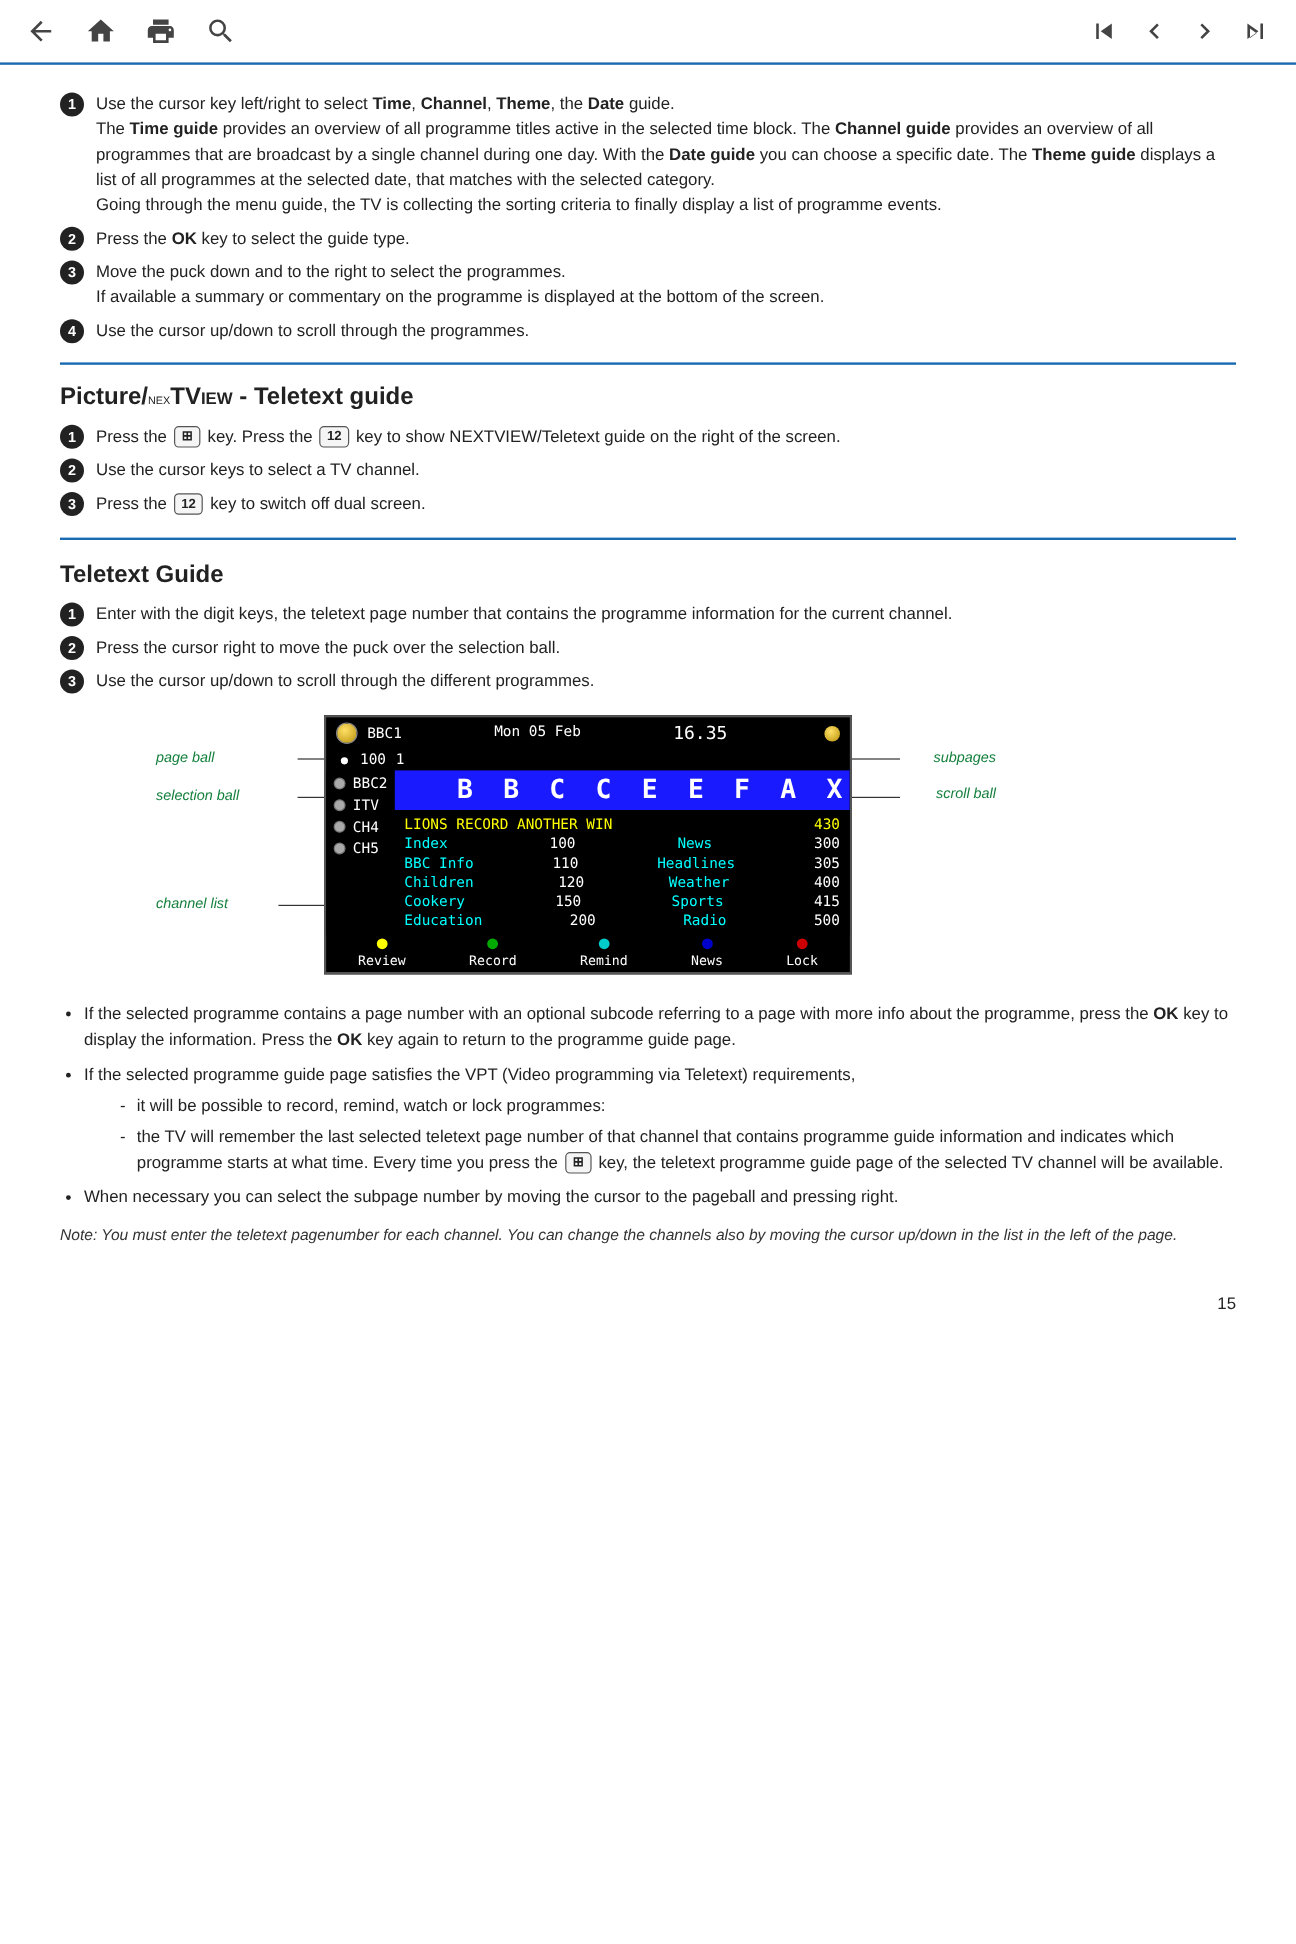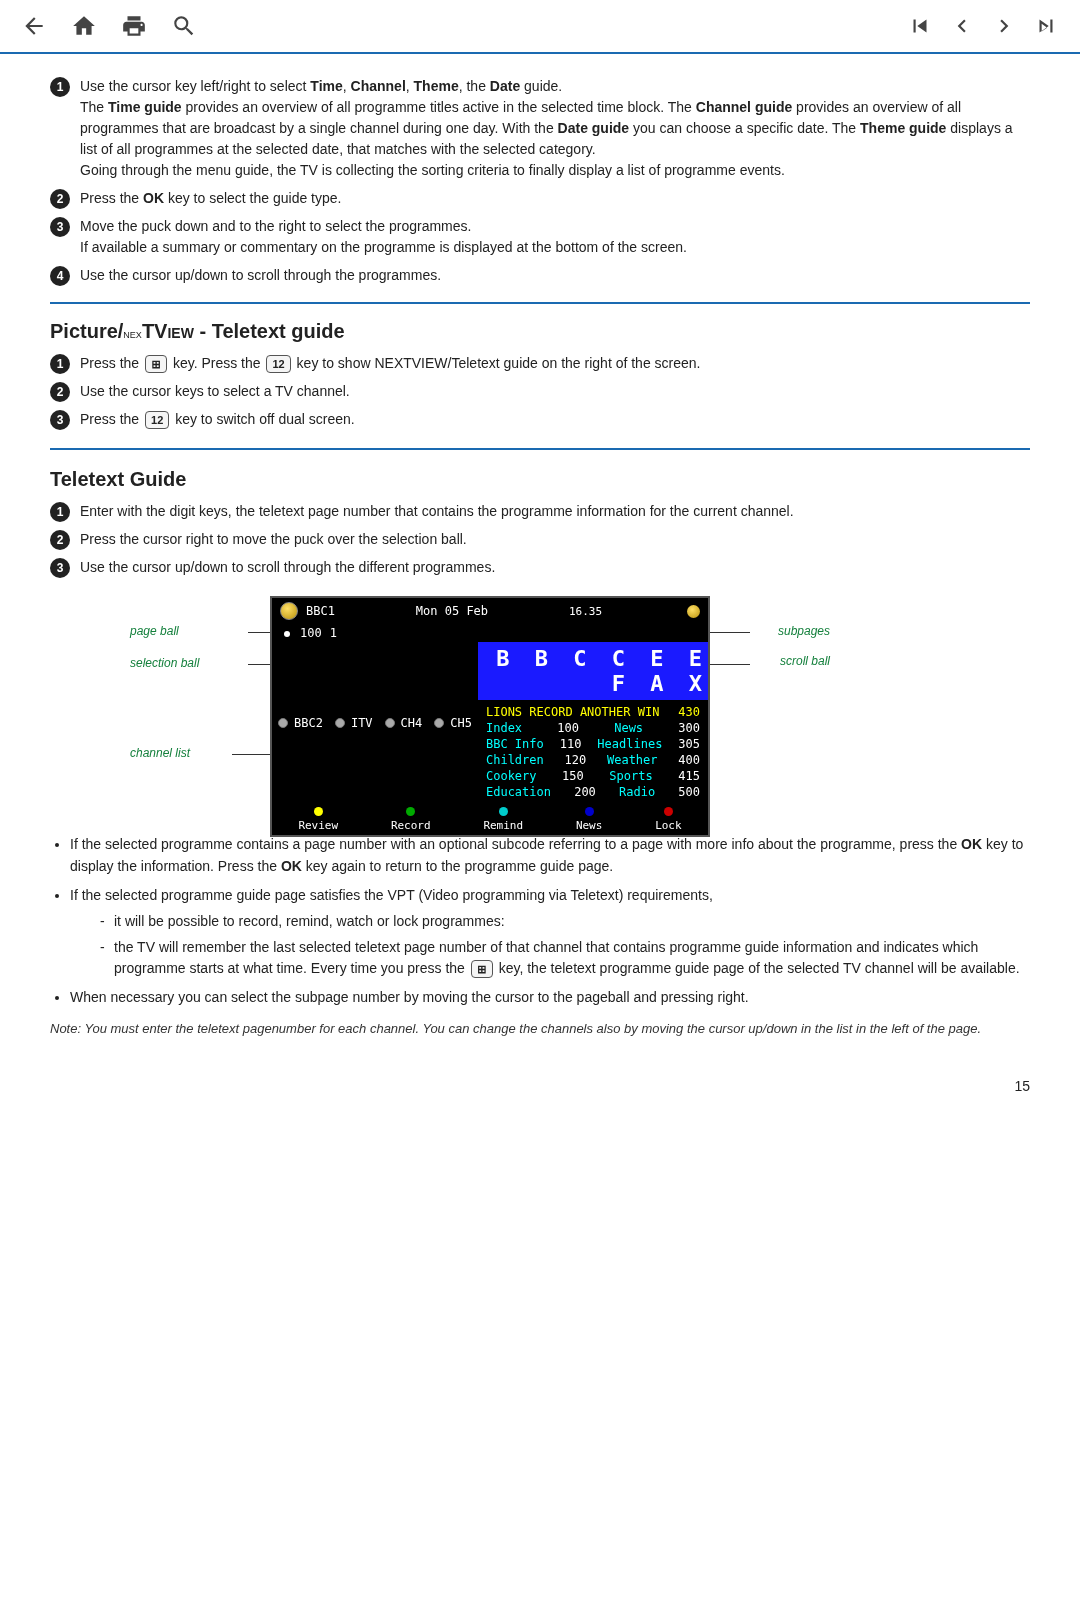--- a/index.html
+++ b/index.html
@@ -104,26 +104,25 @@
       font-family: monospace;
       color: #fff;
       font-size: 13px;
       position: relative;
       margin-left: 140px;
     }
     .tt-header {
       background: #000;
       display: flex;
       justify-content: space-between;
-      align-items: center;
       padding: 4px 8px;
       font-size: 12px;
     }
     .tt-header-left { display: flex; align-items: center; gap: 8px; }
-    .tt-header-right { font-size: 11px; }
+    .tt-header-right { font-size: 15px; }
     .tt-ball-yellow {
       width: 18px; height: 18px;
       background: radial-gradient(circle at 40% 35%, #ffe066, #b8900a);
       border-radius: 50%;
       display: inline-block;
       border: 1px solid #888;
     }
     .tt-channel-row {
       display: flex;
       align-items: center;
@@ -437,21 +436,21 @@
         <div class="tt-page-line">
           <span>
             <span class="tt-dot-indicator"></span>
           </span>
           <span style="margin-left:6px;">100</span>
           <span style="margin-left:8px;">1</span>
         </div>
 
         <div style="display:flex;background:#000;">
 
-          <div style="display:flex;background:#000;padding:2px 0;min-width:56px;">
+          <div style="display:flex;flex-direction:column;background:#000;padding:2px 0;min-width:56px;">
             <div class="tt-channel-row">
               <div class="tt-channel-ball"></div>
               <span>BBC2</span>
             </div>
             <div class="tt-channel-row">
               <div class="tt-channel-ball"></div>
               <span>ITV</span>
             </div>
             <div class="tt-channel-row">
               <div class="tt-channel-ball"></div>

